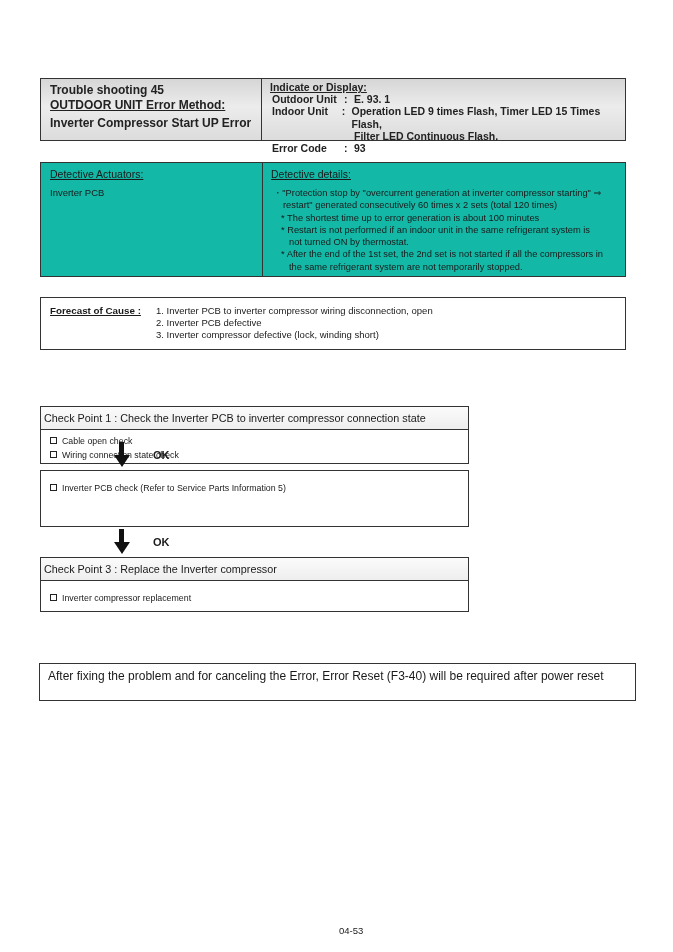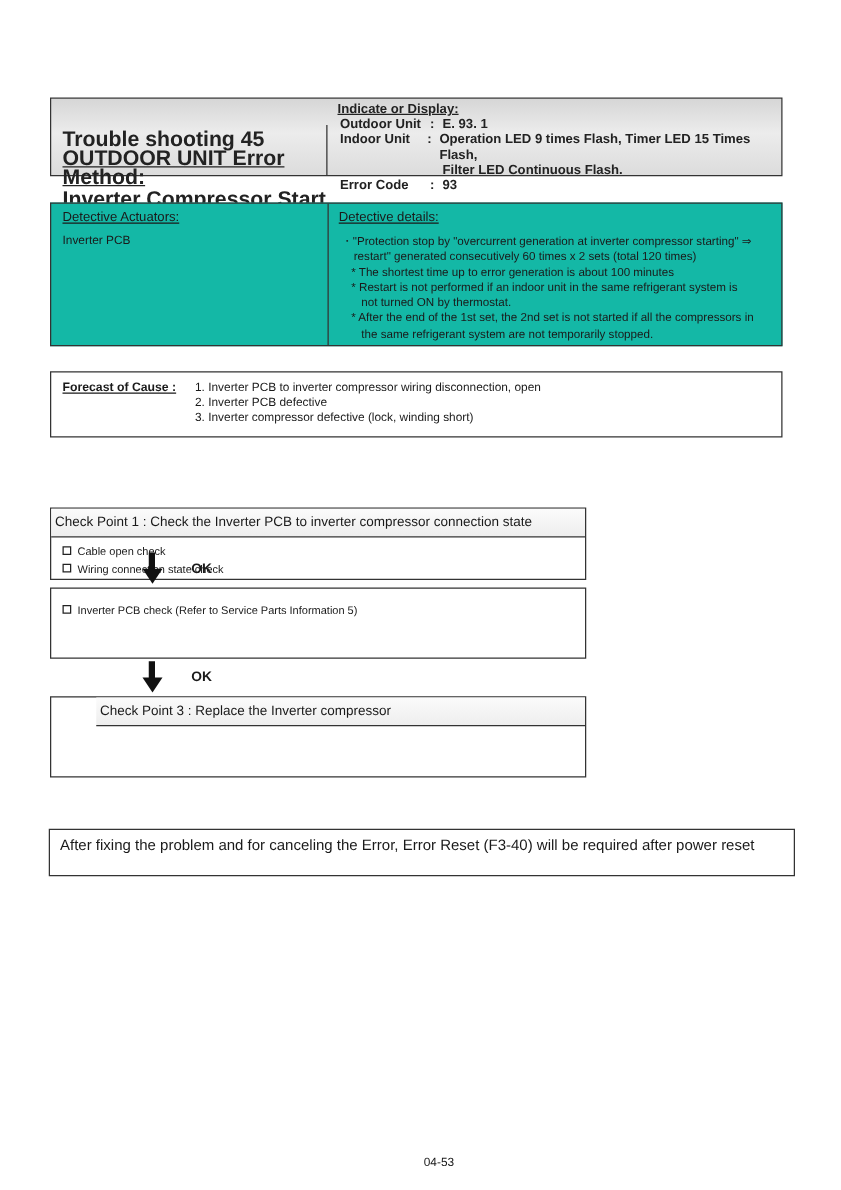--- a/index.html
+++ b/index.html
@@ -10,21 +10,21 @@
   .abs { position: absolute; box-sizing: border-box; }
 
   
   .hdr {
     left: 40px; top: 78px; width: 586px; height: 63px;
     border: 1px solid #333; display: flex;
     background: linear-gradient(180deg, #d6d6d6 0%, #ececec 45%, #dcdcdc 100%);
   }
   .hdr-left {
     width: 211px; border-right: 1px solid #333; padding: 4px 0 0 9px;
-    font-weight: bold; font-size: 17px; line-height: 15px; color: #222; margin-top: 21px;
+    font-weight: bold; font-size: 12px; line-height: 15px; color: #222;
   }
   .hdr-left .l3 { margin-top: 3px; }
   .u { text-decoration: underline; }
   .hdr-right {
     flex: 1; padding: 2px 0 0 8px; font-weight: bold; font-size: 10.5px;
     line-height: 12.2px; color: #222;
   }
   .hdr-right .row { display: flex; padding-left: 2px; }
   .hdr-right .key { width: 72px; }
   .hdr-right .sep { width: 10px; }
@@ -155,19 +155,22 @@
     <div><span class="chk"></span><span>Inverter PCB check (Refer to Service Parts Information 5)</span></div>
   </div>
 </div>
 
 <div class="abs arrow" style="top:529px;height:26px;">
     <div class="shaft"></div>
     <div class="head"></div>
   </div>
 <div class="abs ok" style="top:536px;">OK</div>
 
-<div class="abs cp" style="top:557px;height:65px;padding-left:36px;">
+<div class="abs cp" style="top:557px;height:55px;">
   <div class="cp-head">Check Point 3 : Replace the Inverter compressor</div>
+  <div class="cp-body" style="padding-top:10px;">
+    <div><span class="chk"></span><span>Inverter compressor replacement</span></div>
+  </div>
 </div>
 
 <div class="abs note">After fixing the problem and for canceling  the Error, Error Reset (F3-40) will be required after power reset</div>
 
 <div class="abs pg">04-53</div>
 
 </body></html>

